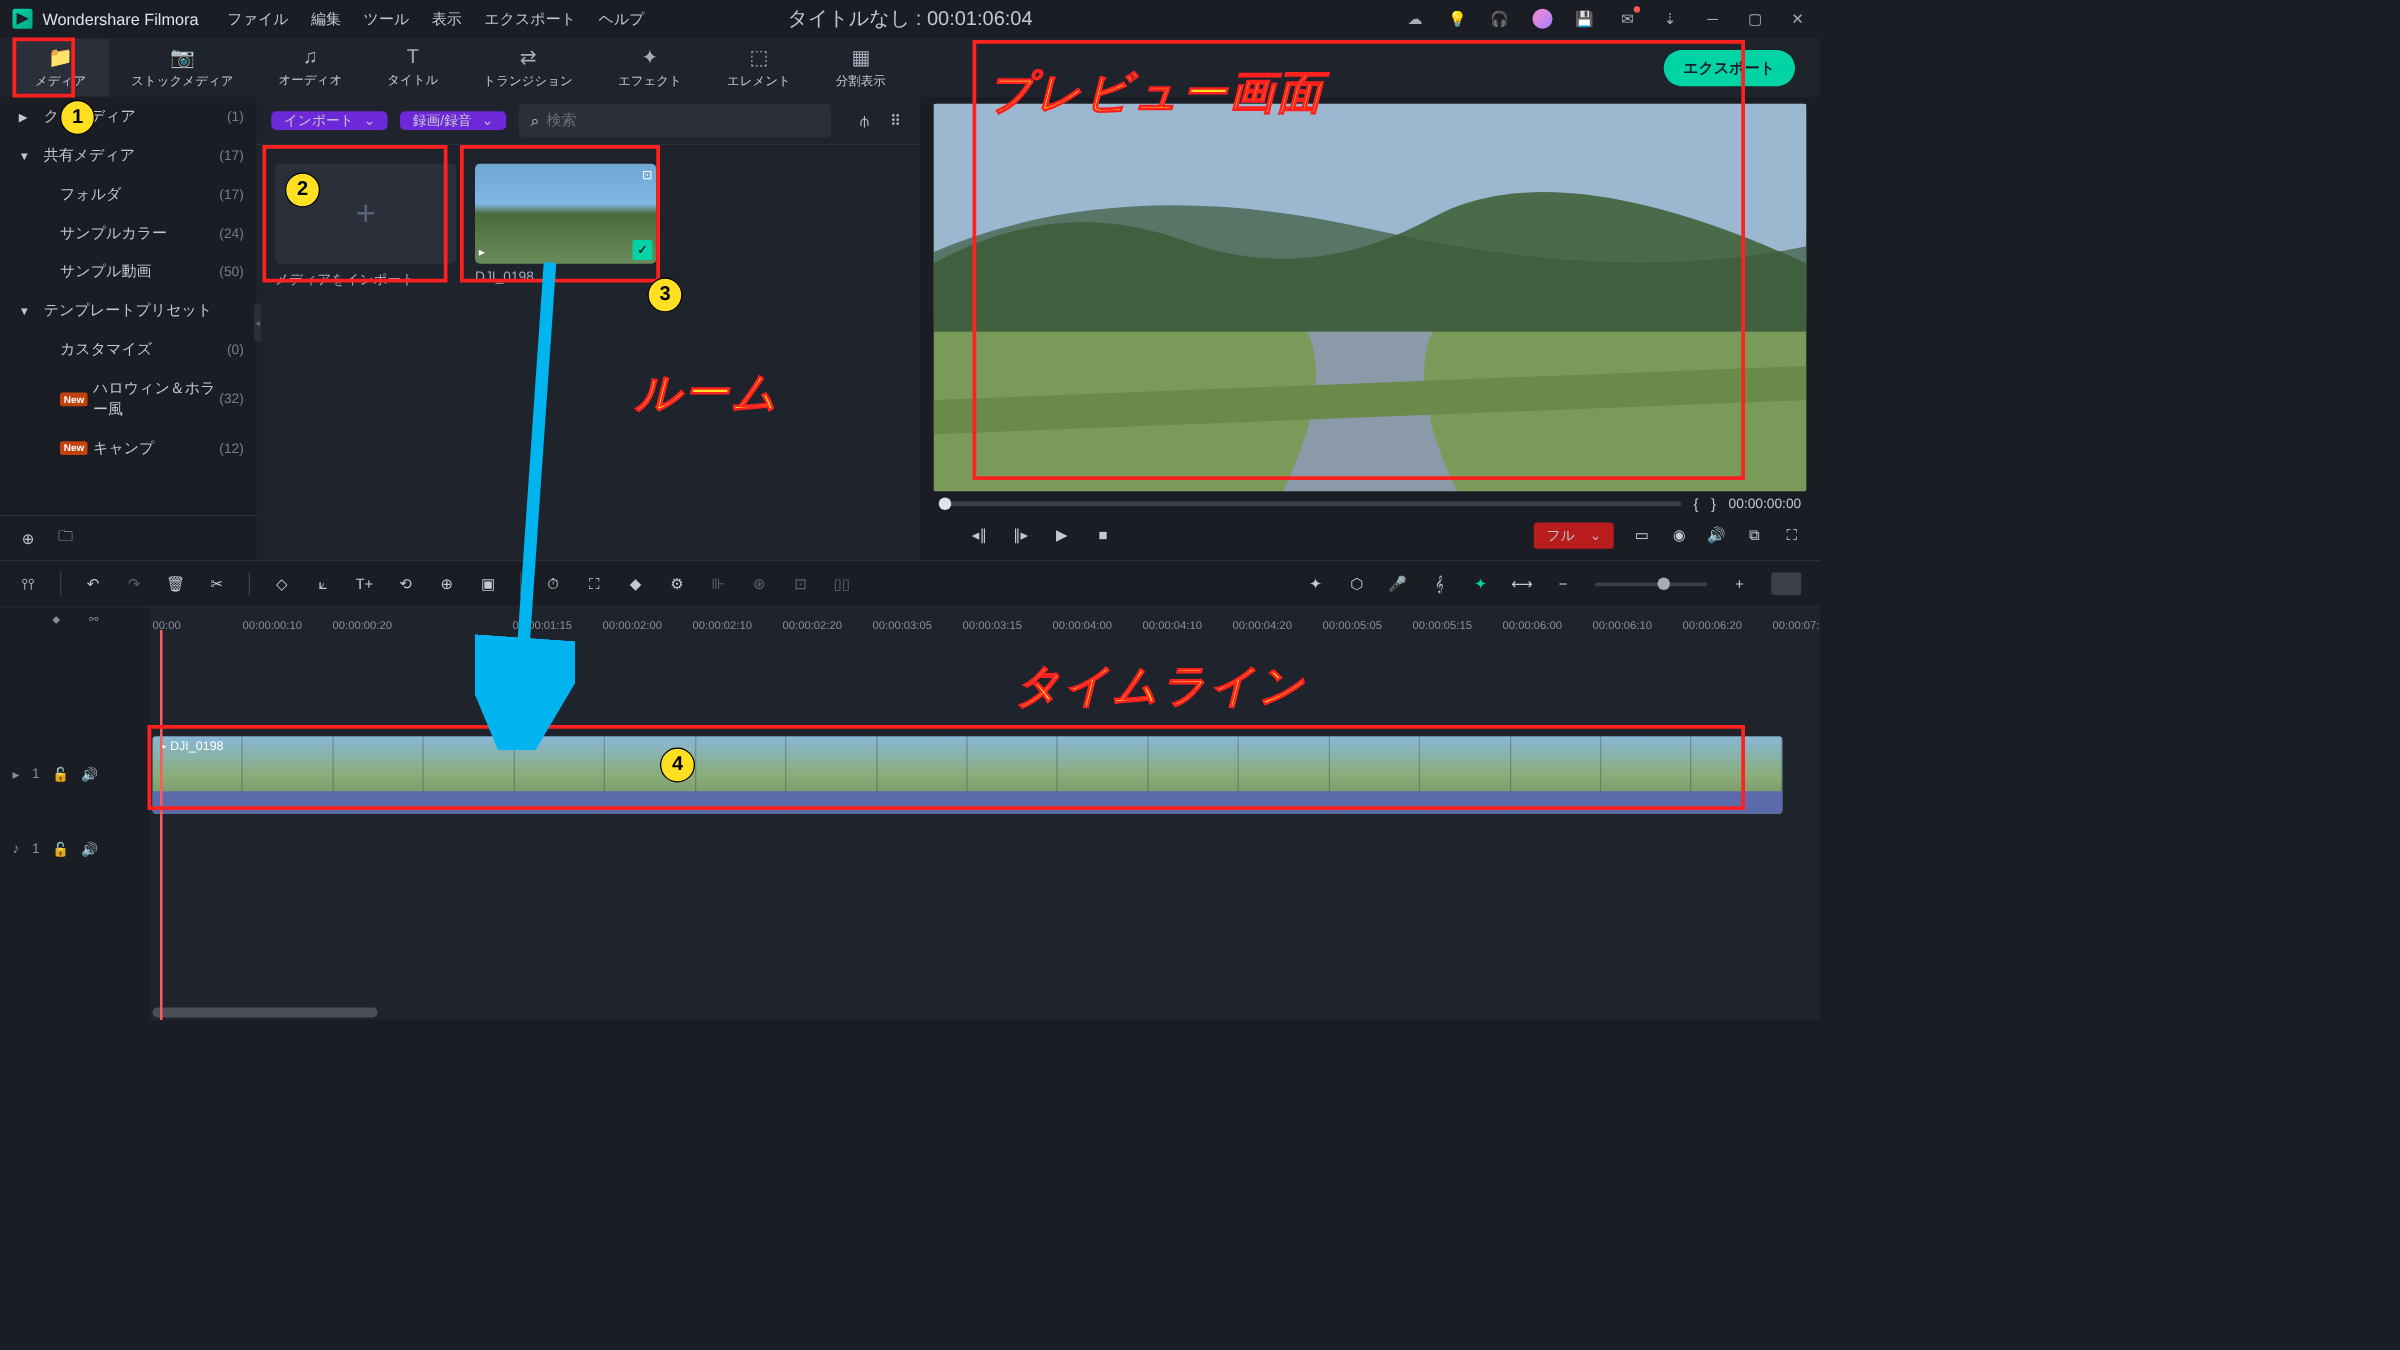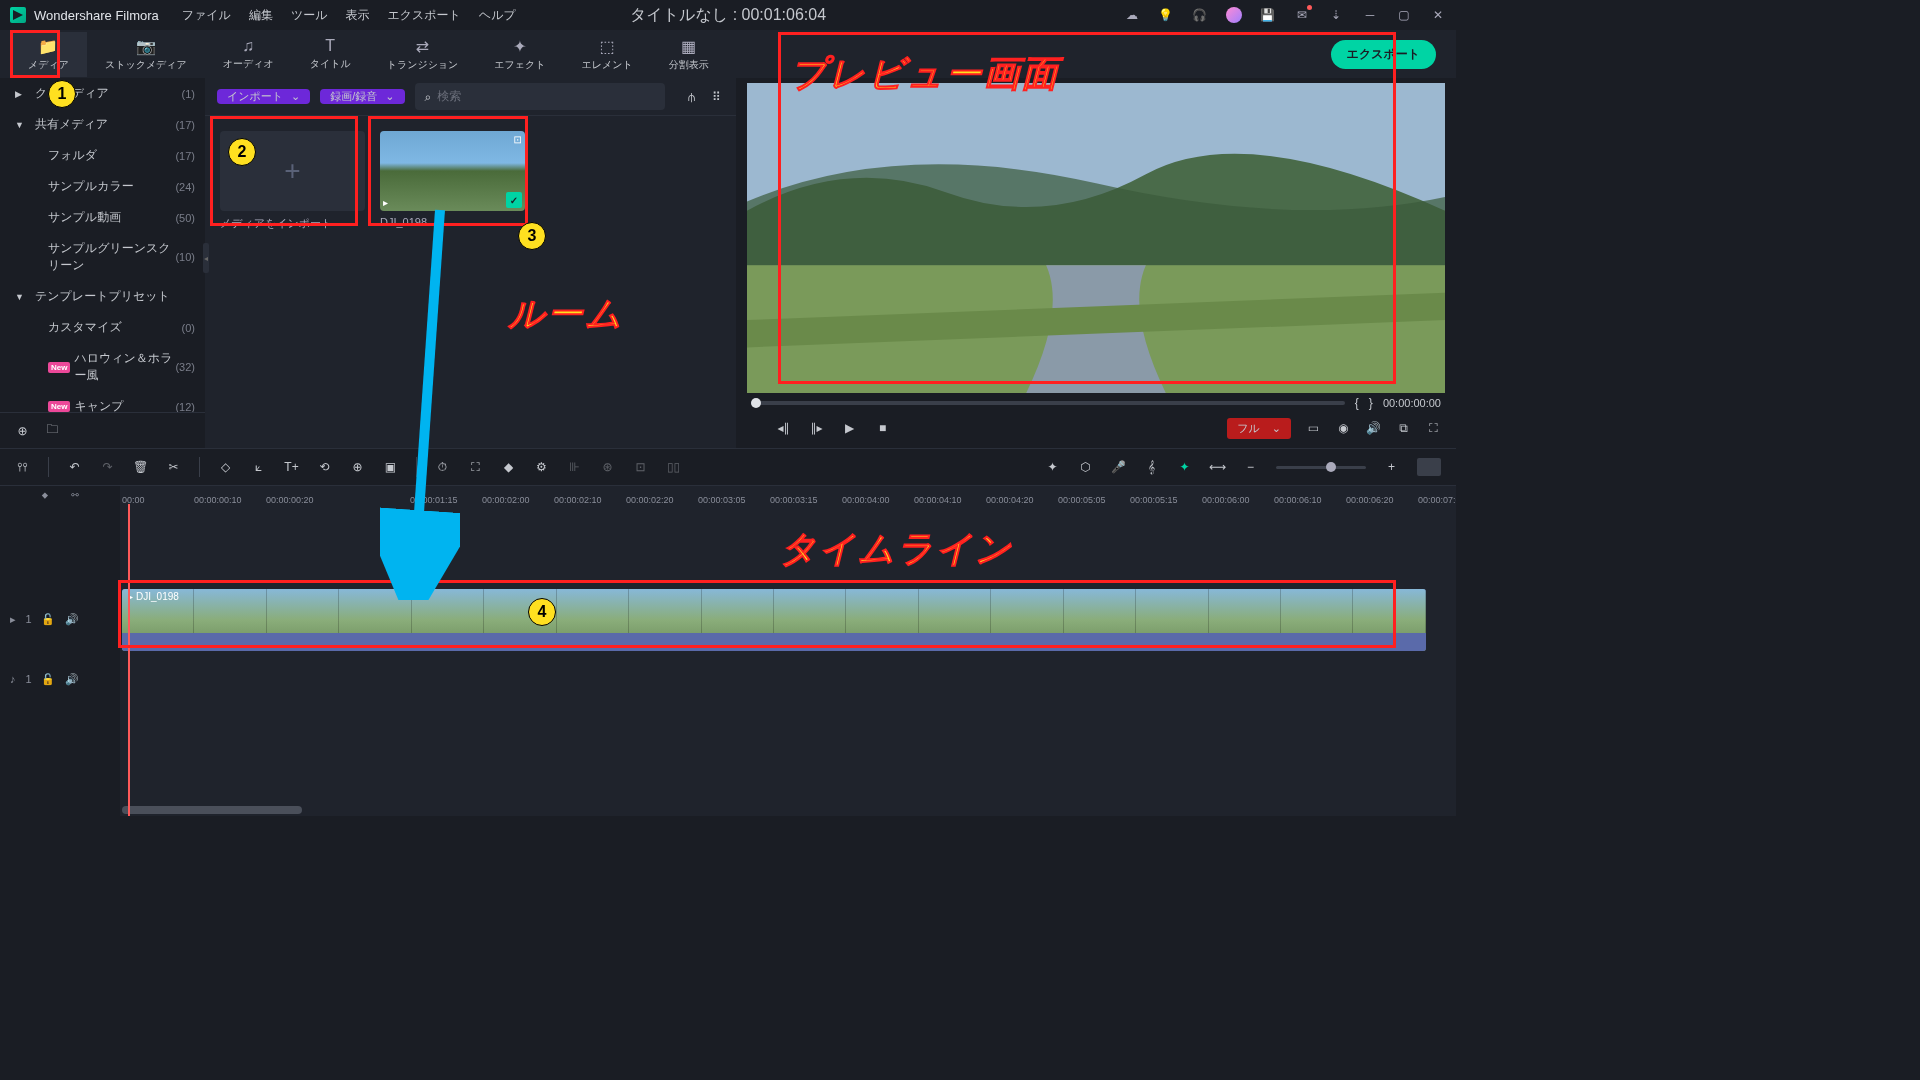--- a/index.html
+++ b/index.html
@@ -20,21 +20,21 @@
 .tab-label{font-size:10px}
 .export-btn{margin-left:auto;background:#00d4a4;color:#1a1d24;padding:6px 16px;border-radius:15px;font-size:12px;font-weight:600;cursor:pointer;margin-right:10px}
 .main-area{display:flex;height:370px}
 .sidebar{width:205px;background:#1a1d24;display:flex;flex-direction:column}
 .side-list{flex:1;overflow:auto}
 .side-item{display:flex;align-items:center;padding:7px 10px 7px 15px;cursor:pointer;font-size:12px}
 .side-item .arrow{width:12px;margin-right:8px;font-size:9px}
 .side-item .label{flex:1}
 .side-item .count{color:#7a7e8a;font-size:11px}
 .side-item.indent{padding-left:48px}
-.new-badge{background:#ec4899;color:#fff;font-size:8px;padding:1px 3px;border-radius:2px;margin-right:4px;font-weight:600}
+.new-badge{background:#c2410c;color:#fff;font-size:8px;padding:1px 3px;border-radius:2px;margin-right:4px;font-weight:600}
 .side-footer{display:flex;gap:15px;padding:10px 15px;border-top:1px solid #2a2f3a}
 .media-panel{flex:1;background:#1f232c;display:flex;flex-direction:column;min-width:0}
 .media-toolbar{height:38px;display:flex;align-items:center;gap:10px;padding:0 12px;border-bottom:1px solid #2a2f3a}
 .dropdown{background:#6d28d9;padding:0 10px;border-radius:4px;display:flex;align-items:center;gap:8px;cursor:pointer;font-size:11px}
 .search-box{flex:1;background:#2a2f3a;padding:5px 10px;border-radius:4px;display:flex;align-items:center;gap:6px;max-width:250px}
 .media-grid{padding:15px;display:flex;gap:15px;flex-wrap:wrap;align-content:flex-start;position:relative}
 .media-card{width:145px;display:flex;flex-direction:column;gap:5px}
 .media-thumb{height:80px;background:#2a2f3a;border-radius:4px;display:flex;align-items:center;justify-content:center;position:relative;overflow:hidden}
 .media-thumb.image{background:linear-gradient(180deg,#6fa8d4 0%,#7fb8e4 40%,#4a6b3a 50%,#6a8b5a 100%)}
 .media-thumb .plus{font-size:28px;color:#5a6278}
@@ -156,24 +156,20 @@
           <span class="count">(17)</span>
         </div>
         <div class="side-item indent">
           <span class="label">サンプルカラー</span>
           <span class="count">(24)</span>
         </div>
         <div class="side-item indent">
           <span class="label">サンプル動画</span>
           <span class="count">(50)</span>
         </div>
-        <div class="side-item indent">
-          <span class="label">サンプルグリーンスクリーン</span>
-          <span class="count">(10)</span>
-        </div>
         <div class="side-item">
           <span class="arrow">▼</span>
           <span class="label">テンプレートプリセット</span>
           <span class="count"></span>
         </div>
         <div class="side-item indent">
           <span class="label">カスタマイズ</span>
           <span class="count">(0)</span>
         </div>
         <div class="side-item indent">
@@ -387,21 +383,21 @@
 <div class="red-box" style="left:778px;top:32px;width:618px;height:352px"></div>
 <div class="red-box" style="left:118px;top:580px;width:1278px;height:68px"></div>
 
 <div class="yellow-circle" style="left:48px;top:80px">1</div>
 <div class="yellow-circle" style="left:228px;top:138px">2</div>
 <div class="yellow-circle" style="left:518px;top:222px">3</div>
 <div class="yellow-circle" style="left:528px;top:598px">4</div>
 
 <div class="annotation-text" style="left:790px;top:50px">プレビュー画面</div>
 <div class="annotation-text" style="left:508px;top:290px">ルーム</div>
-<div class="annotation-text" style="left:780px;top:525px">タイムライン</div>
+<div class="annotation-text" style="left:812px;top:525px">タイムライン</div>
 
 <svg class="arrow-svg" style="left:380px;top:200px;width:80px;height:400px">
   <defs>
       <marker id="ah" markerWidth="12" markerHeight="12" refX="6" refY="6" orient="auto">
         <path d="M0 0 L12 6 L0 12 Z" fill="#00b4f0"></path>
       </marker>
     </defs>
   <line x1="60" y1="10" x2="35" y2="370" stroke="#00b4f0" stroke-width="10" marker-end="url(#ah)"></line>
 </svg>
 

